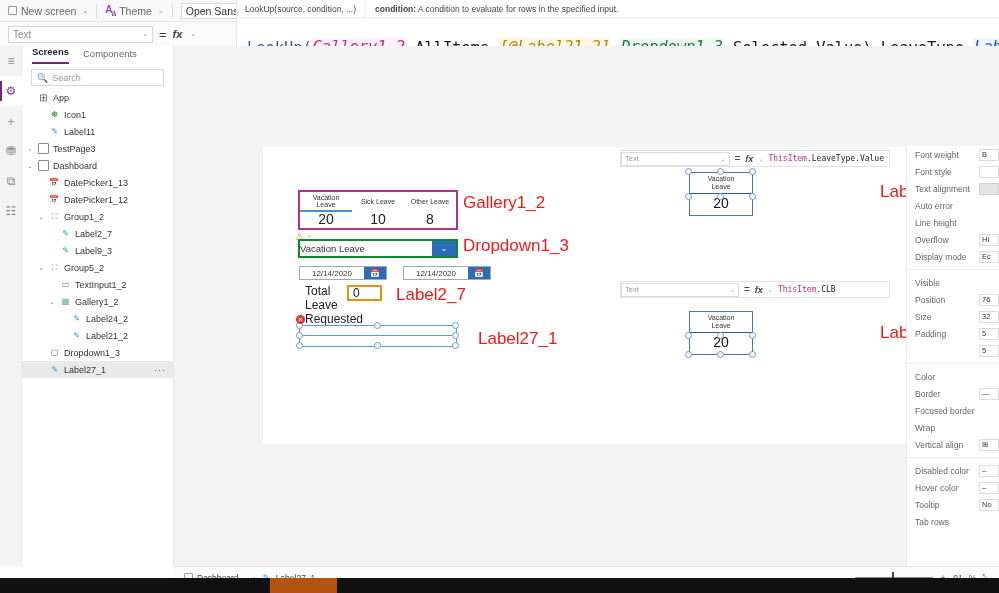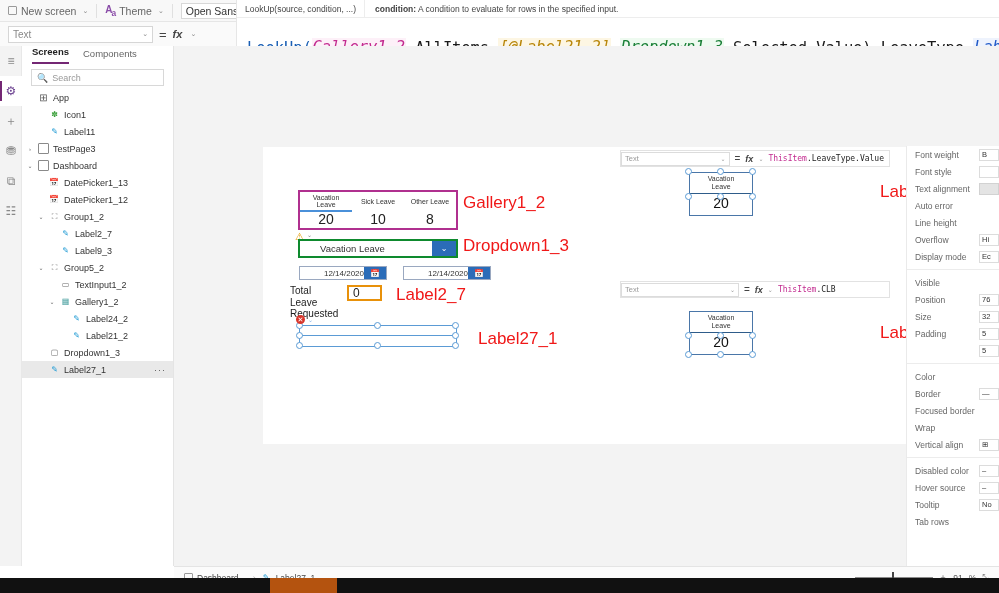--- a/index.html
+++ b/index.html
@@ -171,36 +171,36 @@
   .gal-vals { display:flex; height:18px; }
   .gal-v { flex:1; text-align:center; font-size:14px; color:#222; line-height:1; }
 
   .warn-ico { position:absolute; left:32px; top:84px; color:#e8a317; font-size:10px;}
   .warn-chev { position:absolute; left:44px; top:84px; color:#888; font-size:6px;}
 
   .dropdown {
     position:absolute; left:35px; top:92px; width:160px; height:19px;
     border:2px solid #0e8a2e; background:#fff; display:flex; align-items:center;
   }
-  .dd-text { flex:1; padding-left:20px; font-size:9.5px; color:#333; }
+  .dd-text { flex:1; padding-left:0; font-size:9.5px; color:#333; }
   .dd-btn { width:24px; height:100%; background:#2b6cb8; color:#fff;
             display:flex; align-items:center; justify-content:center; font-size:8px;}
 
   .dp {
     position:absolute; height:14px; display:flex; align-items:center;
     border:1px solid #9aa8c0; background:#fff;
   }
   .dp1 { left:36px; top:119px; width:88px; }
   .dp2 { left:140px; top:119px; width:88px; }
-  .dp-t { flex:1; text-align:right; font-size:8px; color:#333; }
+  .dp-t { flex:1; text-align:center; font-size:8px; color:#333; }
   .dp-b { width:22px; height:100%; background:#2b6cb8; color:#fff;
           display:flex; align-items:center; justify-content:center; font-size:8px;}
 
-  .tlr-lbl { position:absolute; left:27px; top:138px; width:48px;
-             font-size:10px; color:#222; line-height:1.15; }
+  .tlr-lbl { position:absolute; left:42px; top:138px; width:48px;
+             font-size:12px; color:#222; line-height:1.15; }
   .tlr-val { position:absolute; left:84px; top:138px; width:35px; height:16px;
              border:2px solid #e8910a; background:#fff; display:flex;
              align-items:center; padding-left:4px; font-size:12px; color:#222; }
 
   
   .sel27 { position:absolute; left:36px; top:178px; width:158px; height:22px; }
   .sel27 .edge { position:absolute; left:0; width:158px; height:1.3px; background:#5b9bd5; }
   .sel27 .vedge { position:absolute; top:0; width:1.3px; height:22px; background:#5b9bd5; }
   .hdl { position:absolute; width:7px; height:7px; border:1.3px solid #5b9bd5;
          background:#fff; border-radius:50%; }
@@ -664,21 +664,21 @@
       <div class="prow">
         <span>Vertical align</span>
         <span class="pval">⊞</span>
       </div>
       <div class="pdiv"></div>
       <div class="prow">
         <span>Disabled color</span>
         <span class="pval">–</span>
       </div>
       <div class="prow">
-        <span>Hover source</span>
+        <span>Hover color</span>
         <span class="pval">–</span>
       </div>
       <div class="prow">
         <span>Tooltip</span>
         <span class="pval">No</span>
       </div>
       <div class="prow">
         <span>Tab rows</span>
       </div>
     </div>

